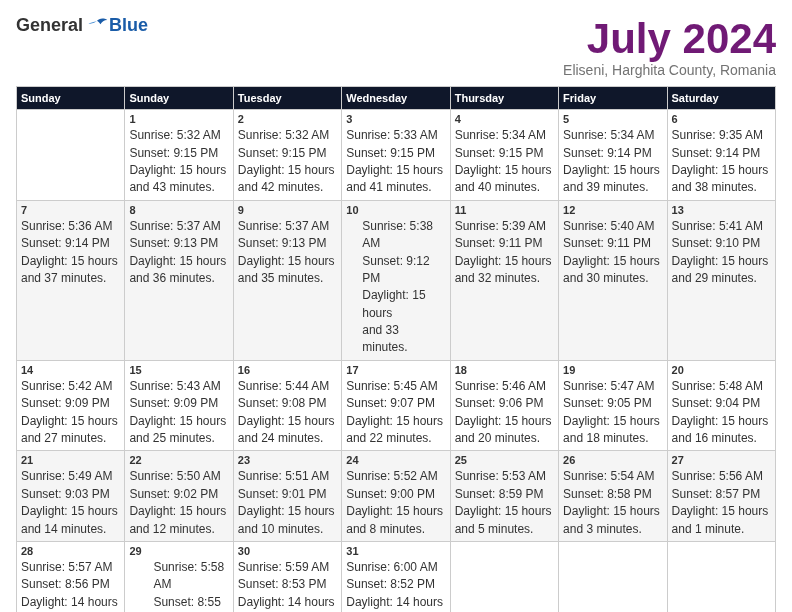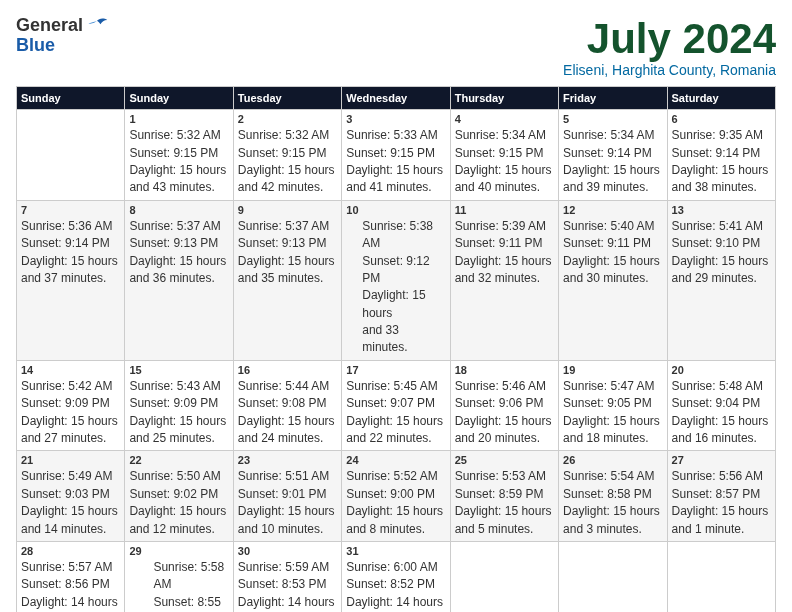--- a/index.html
+++ b/index.html
@@ -11,21 +11,20 @@
       padding: 16px;
     }
     .header {
       display: flex;
       justify-content: space-between;
       align-items: flex-start;
       margin-bottom: 8px;
     }
     .logo {
       display: flex;
-      flex-direction: column;
       align-items: flex-start;
       justify-content: center;
     }
     .logo-general {
       font-size: 18px;
       font-weight: bold;
       color: #333;
       line-height: 1.1;
     }
     .logo-blue {
@@ -44,26 +43,26 @@
       display: flex;
       align-items: center;
       gap: 2px;
     }
     .title-block {
       text-align: right;
     }
     .month-title {
       font-size: 42px;
       font-weight: bold;
-      color: #14532d;
+      color: #701a75;
       line-height: 1.1;
     }
     .subtitle {
       font-size: 14px;
-      color: #0369a1;
+      color: #737373;
     }
     .calendar {
       width: 100%;
       border-collapse: collapse;
       font-size: 10px;
     }
     .calendar th {
       background-color: #0f172a;
       color: #fff;
       padding: 5px 4px;

